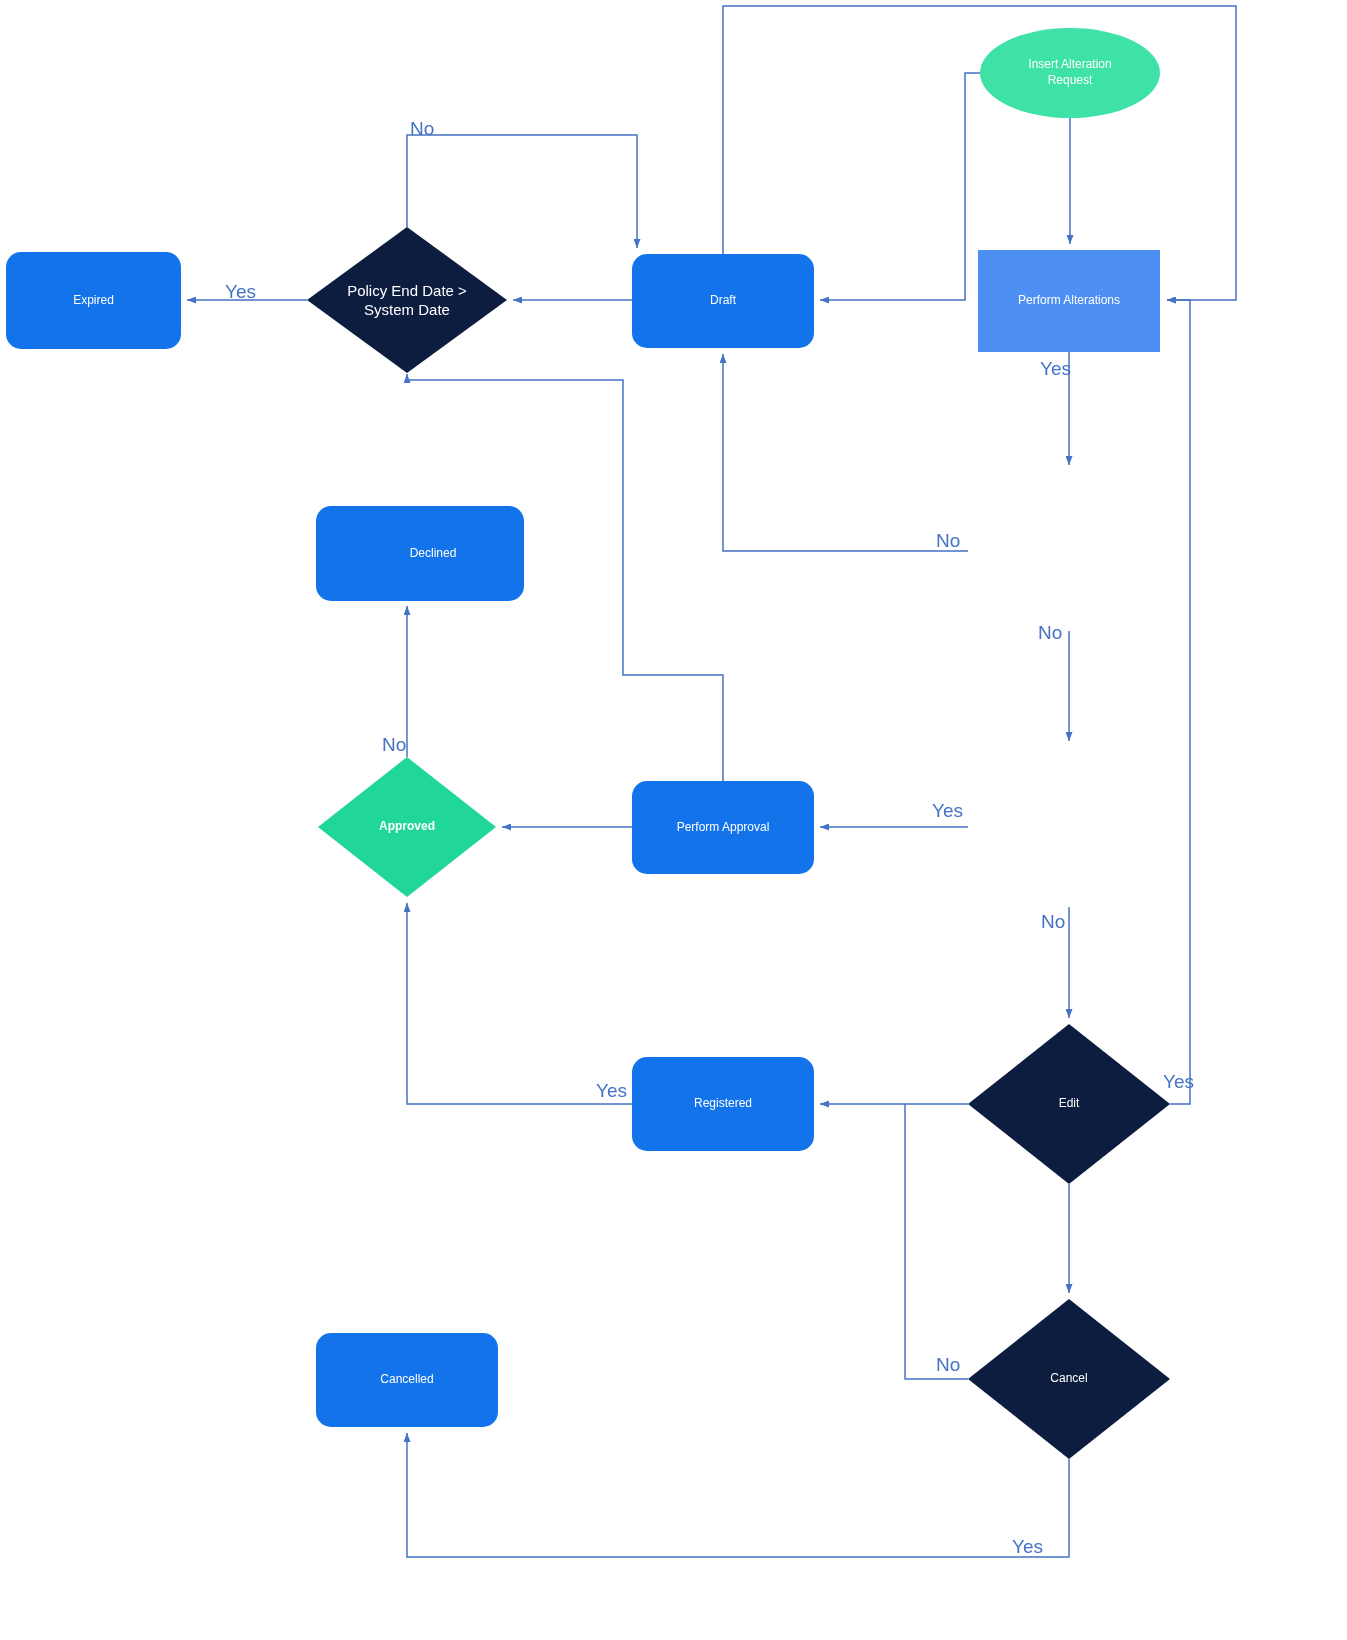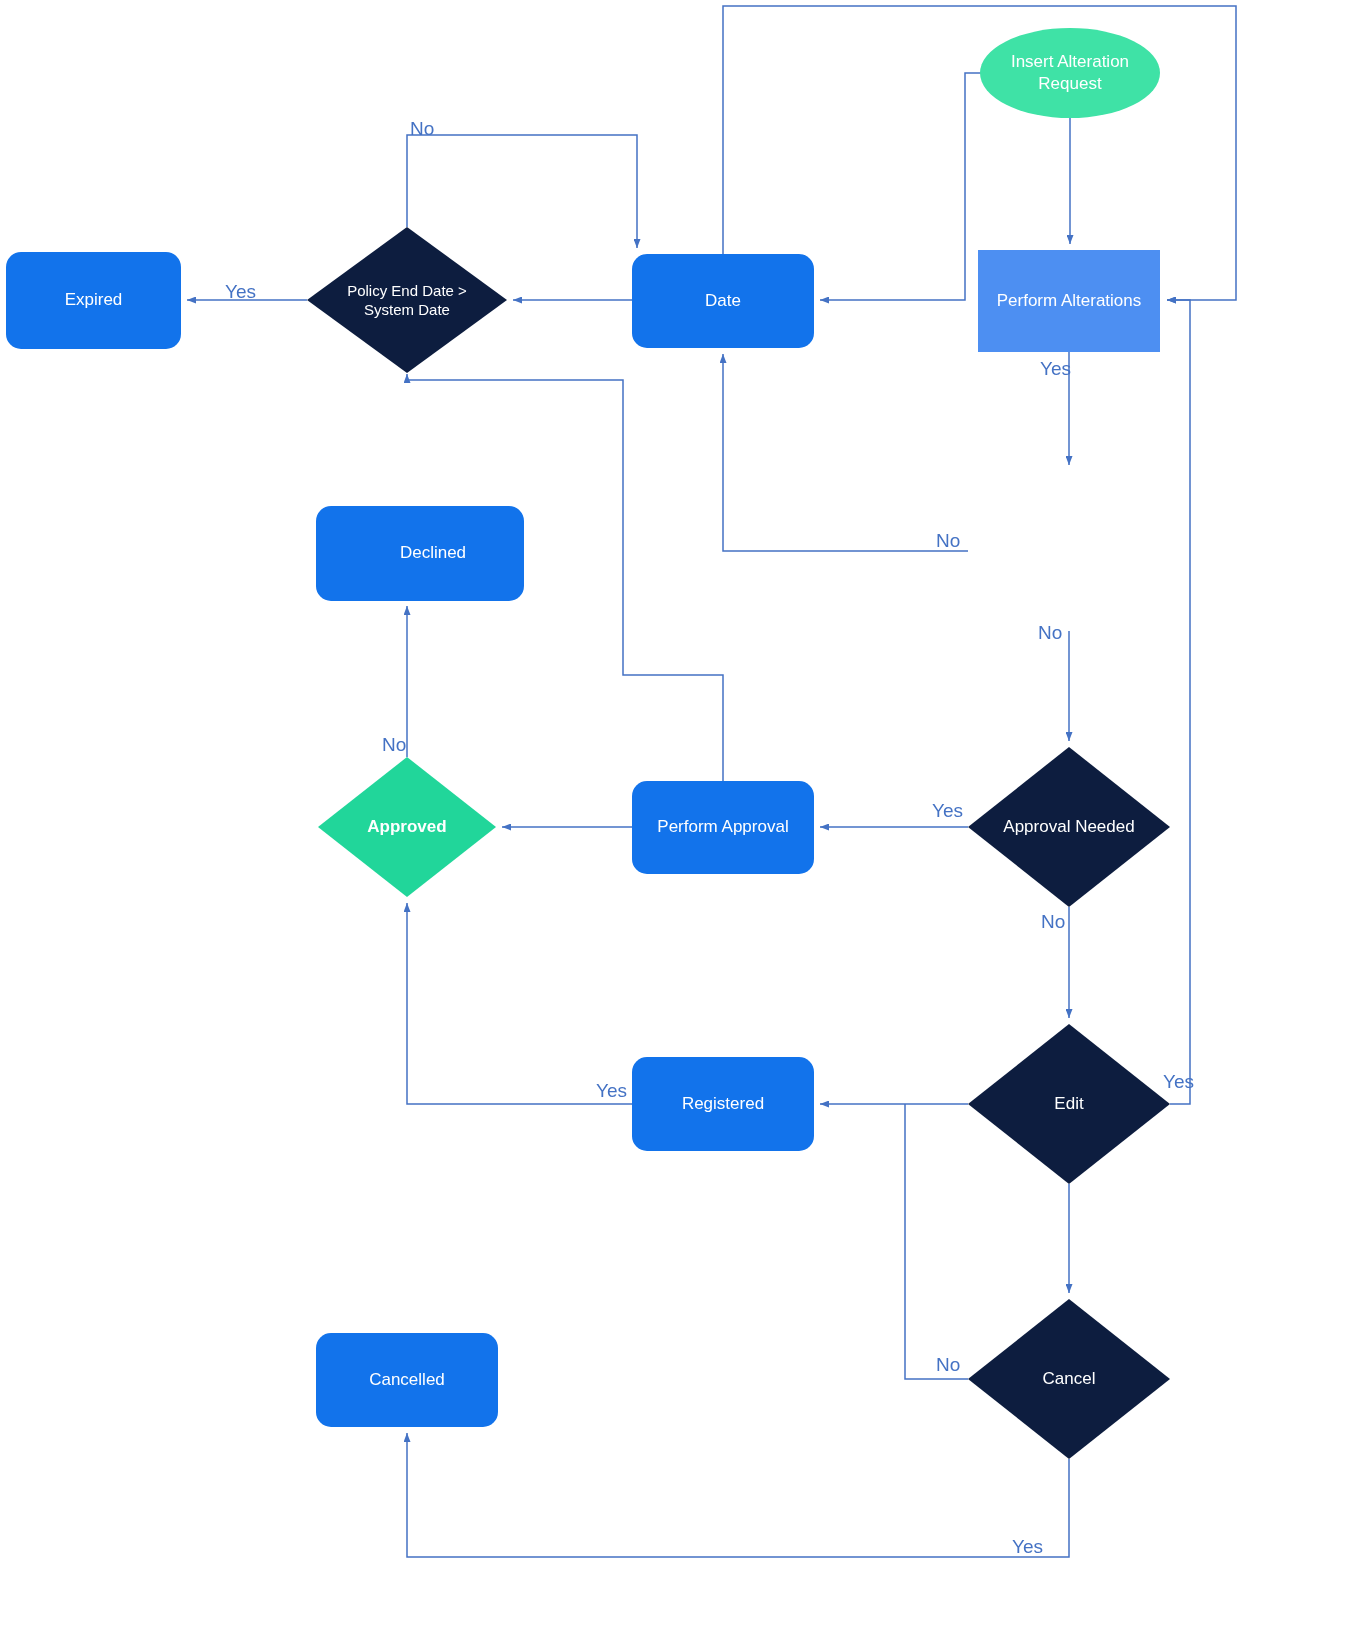--- a/index.html
+++ b/index.html
@@ -9,21 +9,21 @@
     background:#ffffff;
     font-family:"Liberation Sans", sans-serif;
     overflow:hidden;
   }
   #edges{position:absolute;left:0;top:0;width:1347px;height:1640px;}
   .edge{fill:none;stroke:var(--connector-blue,#4472c4);stroke-width:1.5px;}
   .arrowhead{fill:var(--connector-blue,#4472c4);}
   .node{
     position:absolute;
     display:flex;align-items:center;justify-content:center;
-    text-align:center;color:#ffffff;font-size:17px;line-height:1.3;
+    text-align:center;color:#ffffff;font-size:12px;line-height:1.3;
   }
   .process{background:var(--process-blue,#1273eb);border-radius:15px;}
   .subprocess{background:var(--subprocess-blue,#4d8ff2);}
   .decision{background:var(--decision-navy,#0d1d3f);clip-path:polygon(50% 0,100% 50%,50% 100%,0 50%);}
   .decision.green{background:var(--approved-green,#21d69a);}
   .start{background:var(--start-green,#3fe2a6);border-radius:50%;}
   .elabel{
     position:absolute;
     font-size:19px;
     color:var(--connector-blue,#4472c4);
@@ -65,21 +65,21 @@
 
   <div class="node start" style="left:980px;top:28px;width:180px;height:90px;">
     <span style="width:130px;">Insert Alteration Request</span>
   </div>
 
   <div class="node subprocess" style="left:978px;top:250px;width:182px;height:102px;">
     <span>Perform Alterations</span>
   </div>
 
   <div class="node process" style="left:632px;top:254px;width:182px;height:94px;">
-    <span>Date</span>
+    <span>Draft</span>
   </div>
 
   <div class="node decision" style="left:307px;top:227px;width:200px;height:146px;font-size:15px;">
     <span style="width:132px;">Policy End Date &gt; System Date</span>
   </div>
 
   <div class="node process" style="left:6px;top:252px;width:175px;height:97px;">
     <span>Expired</span>
   </div>
 
@@ -89,23 +89,20 @@
 
   <div class="node decision green" style="left:318px;top:757px;width:178px;height:140px;font-weight:bold;">
     <span>Approved</span>
   </div>
 
   <div class="node process" style="left:632px;top:781px;width:182px;height:93px;">
     <span>Perform Approval</span>
   </div>
 
 
-  <div class="node decision" style="left:968px;top:747px;width:202px;height:160px;">
-    <span style="width:140px;">Approval Needed</span>
-  </div>
 
   <div class="node decision" style="left:968px;top:1024px;width:202px;height:160px;">
     <span>Edit</span>
   </div>
 
   <div class="node decision" style="left:968px;top:1299px;width:202px;height:160px;">
     <span>Cancel</span>
   </div>
 
   <div class="node process" style="left:632px;top:1057px;width:182px;height:94px;border-radius:15px;">

